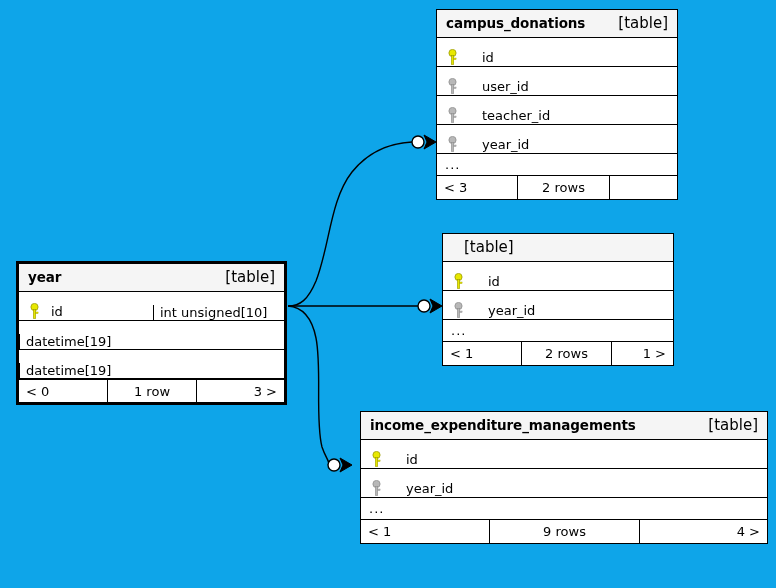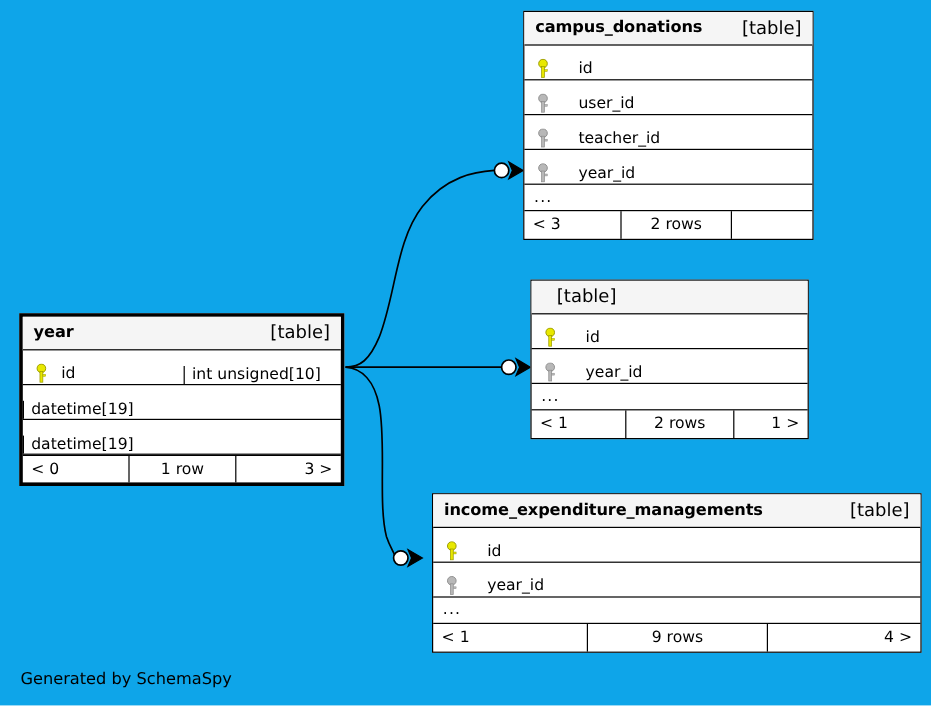--- a/index.html
+++ b/index.html
@@ -352,15 +352,14 @@
 
     <div class="ellipsis-row">...</div>
 
     <div class="foot-row">
       <div class="foot-cell foot-left" style="width:128px;">&lt; 1</div>
       <div class="foot-cell foot-center" style="width:150px;">9 rows</div>
       <div class="foot-cell foot-right" style="flex:1 1 auto;">4 &gt;</div>
     </div>
   </div>
 
-  <div id="caption">Generated by SchemaSpy</div>
 
 </div>
 
 </body></html>

